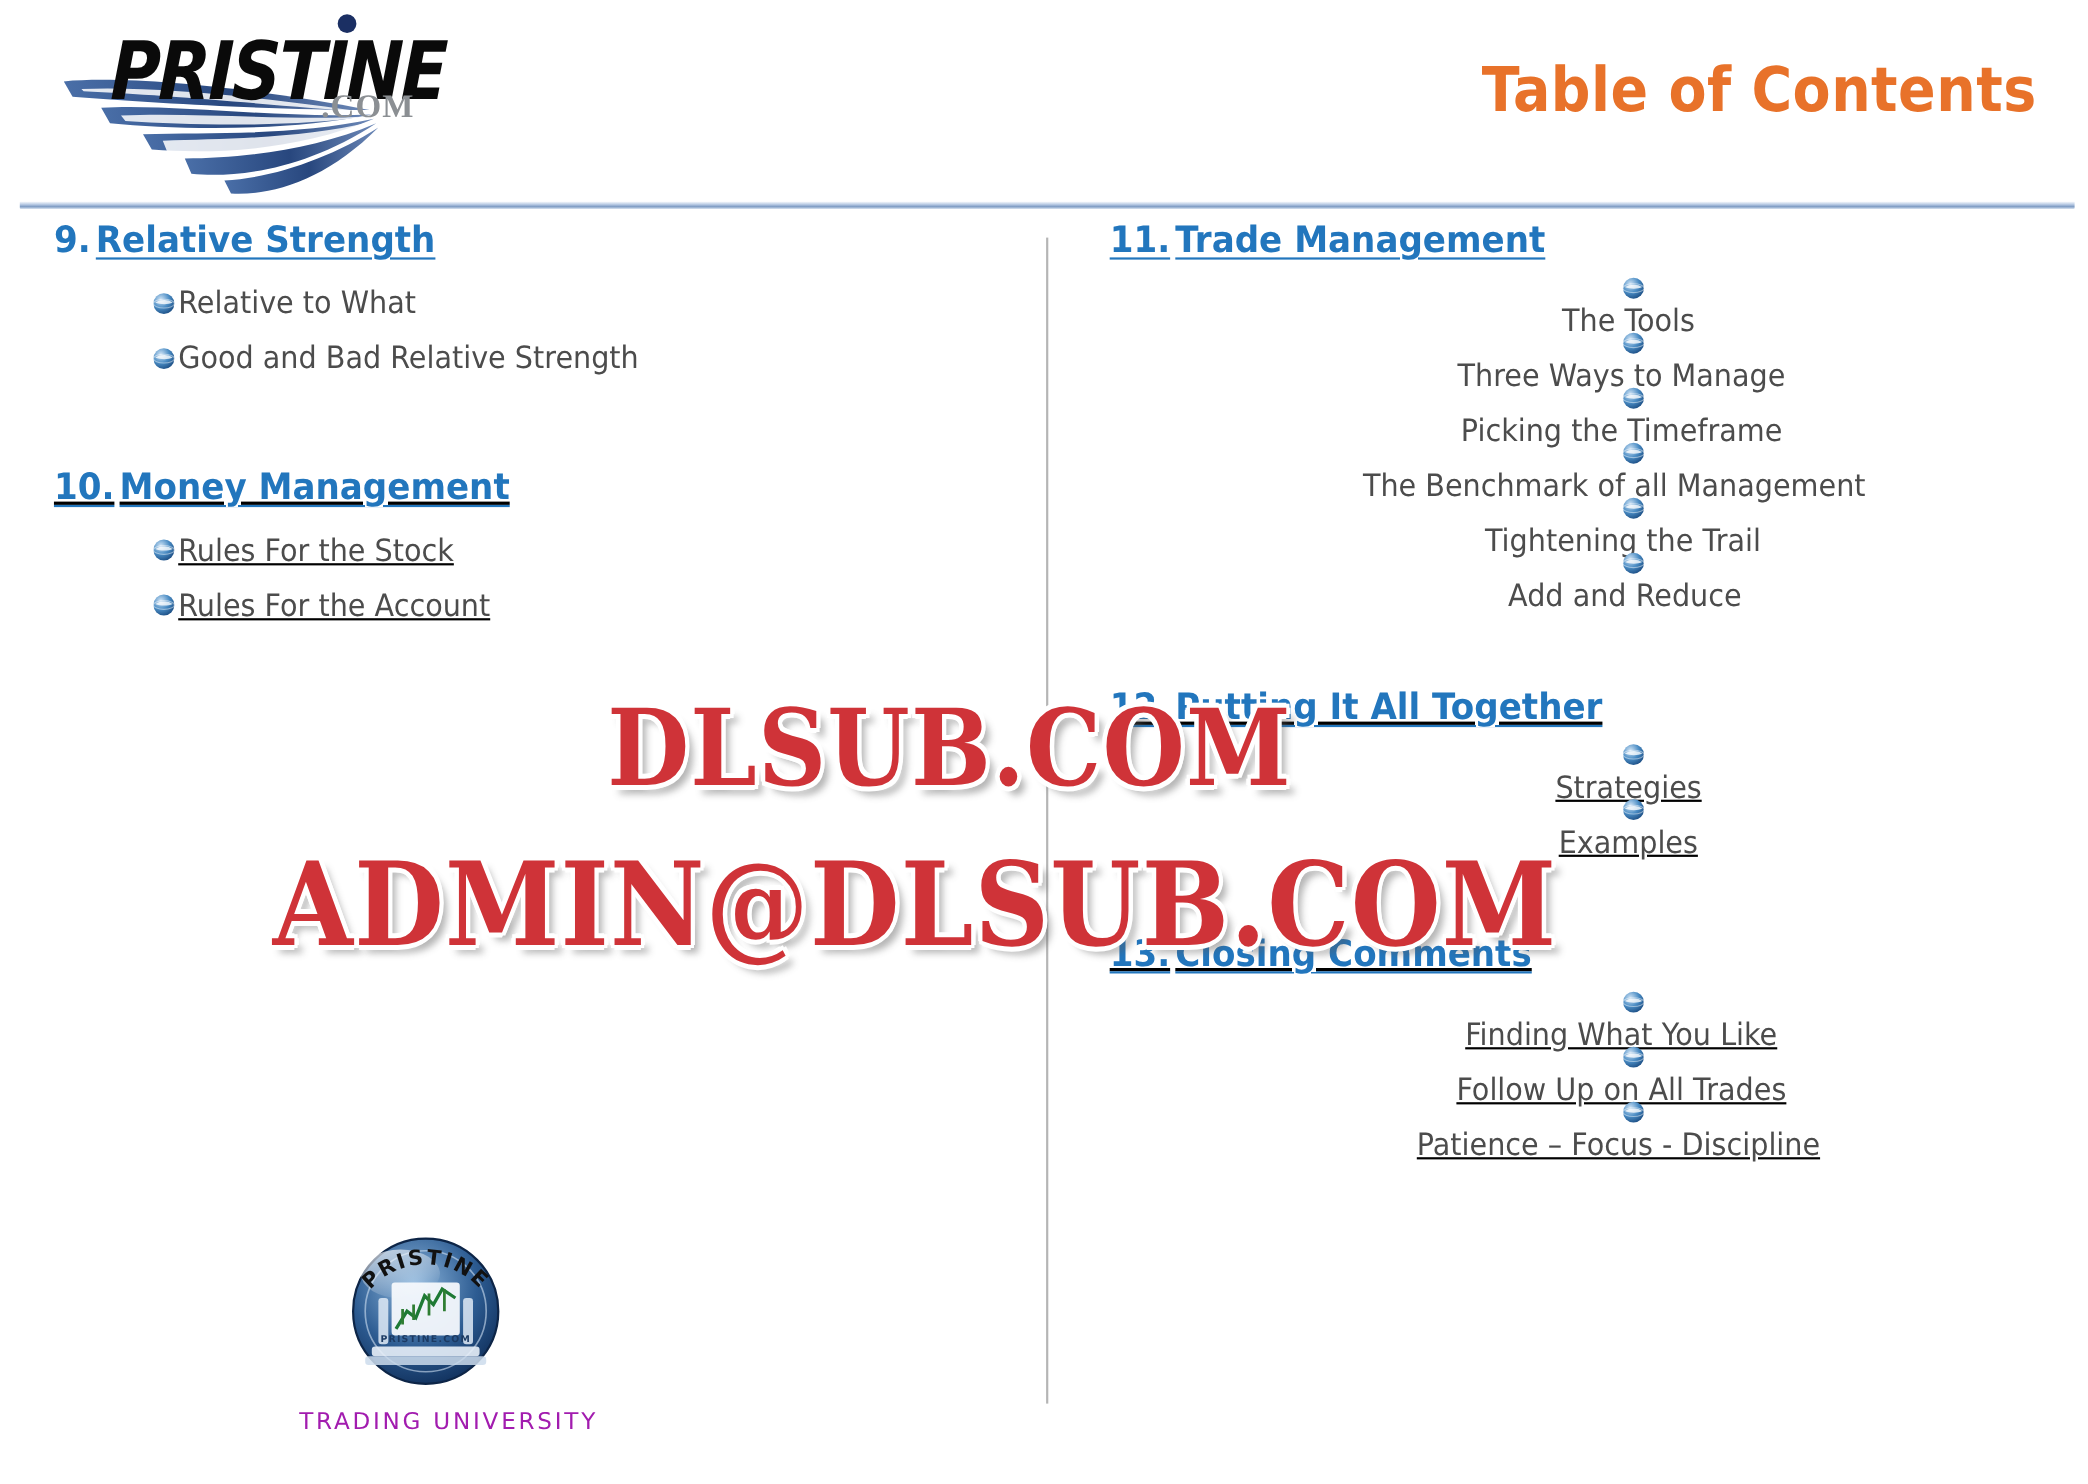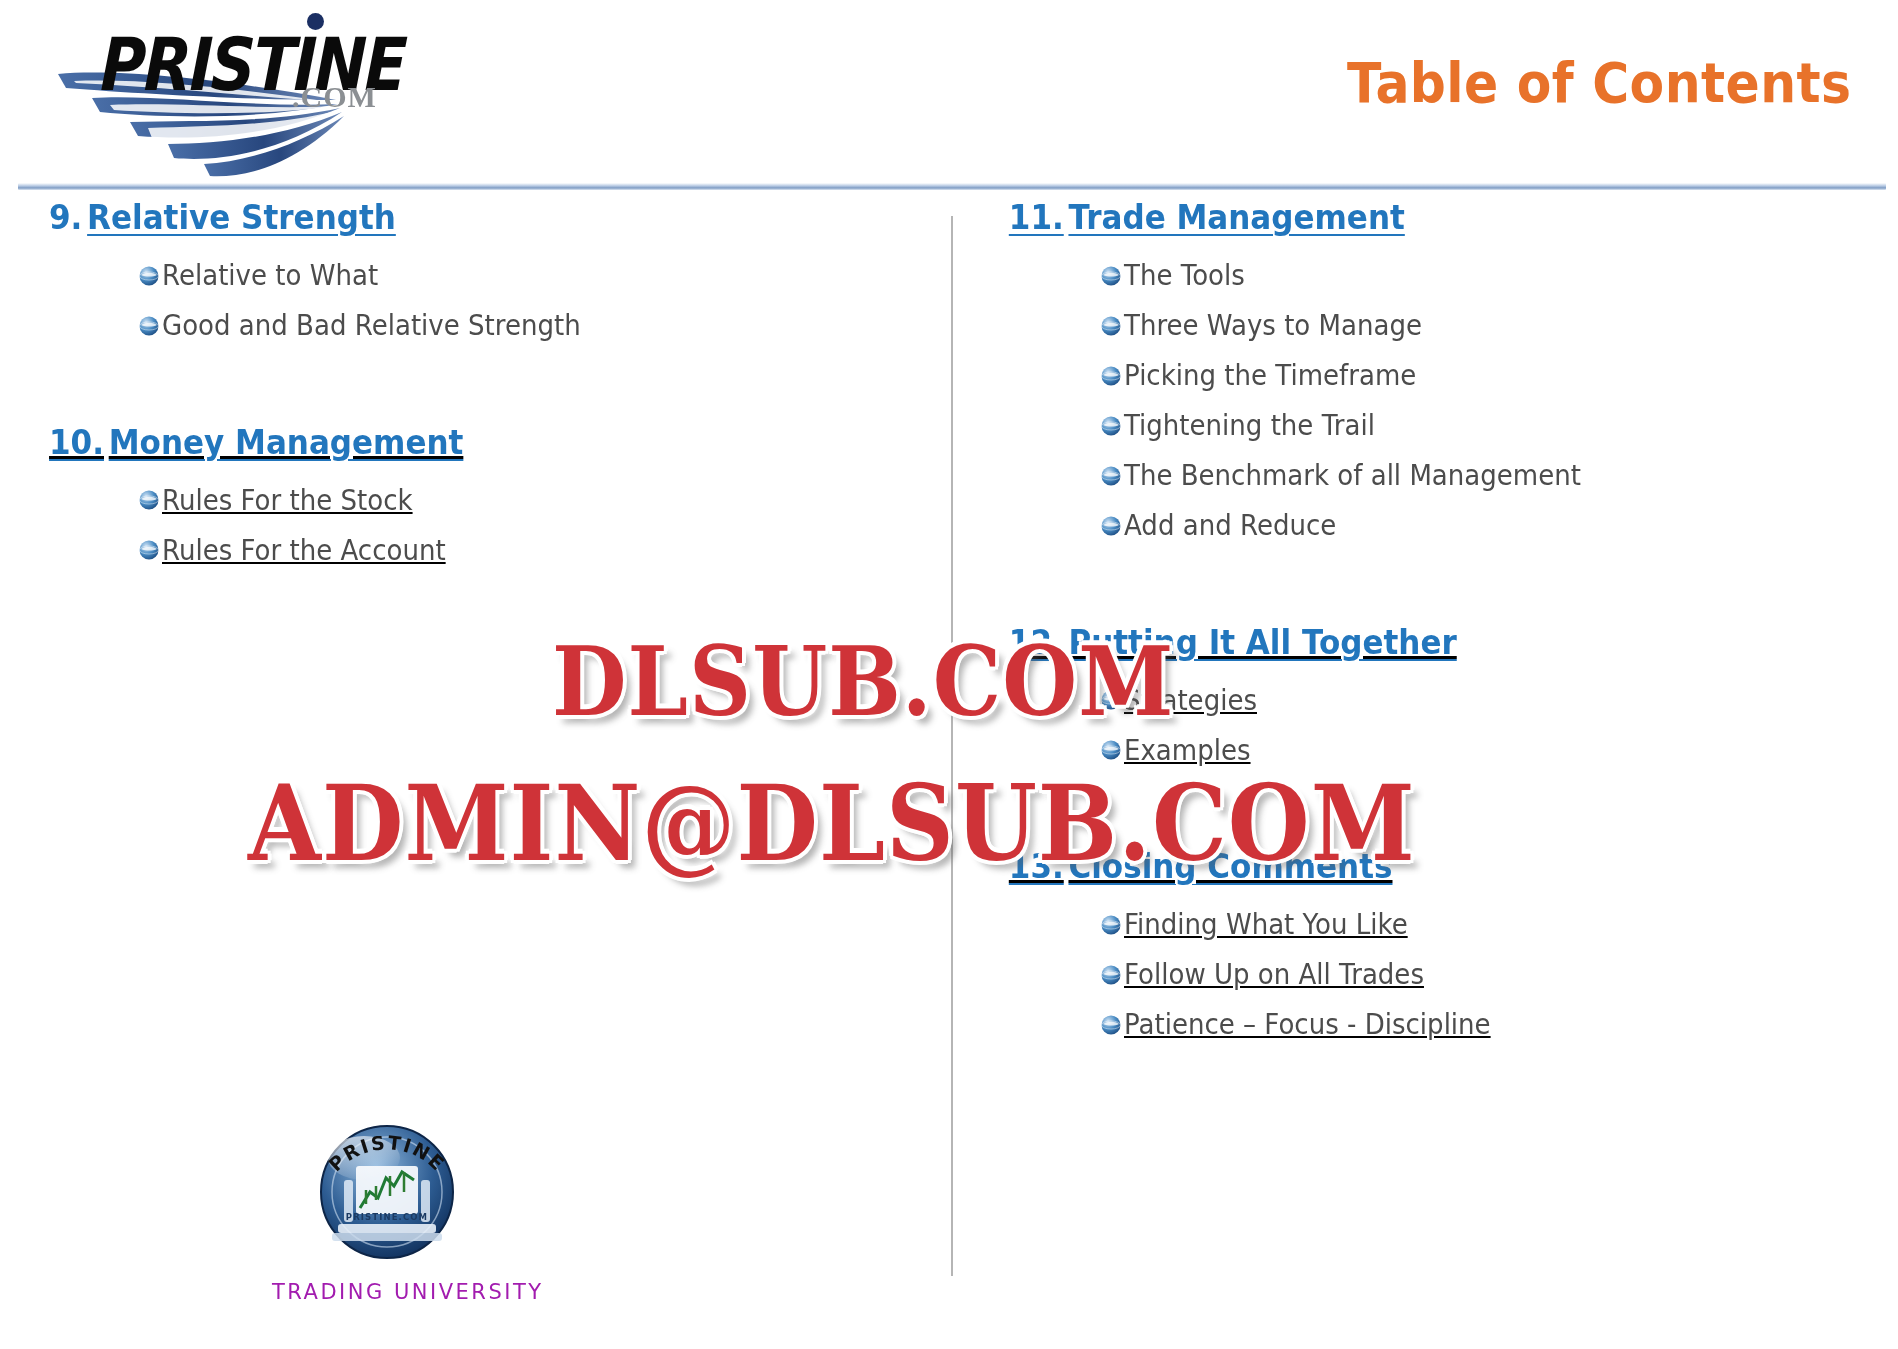--- a/index.html
+++ b/index.html
@@ -132,21 +132,21 @@
   .sub-label {
     font-family: "DejaVu Sans", sans-serif;
     font-size: 28px;
     color: #4c4c4c;
     white-space: nowrap;
     transform: scaleX(0.93);
     transform-origin: left center;
   }
 
   .col-right .sec-head { padding-left: 20px; }
-  .col-right .sub-item { padding-left: 110px; }
+  .col-right .sub-item { padding-left: 110px; flex-direction: column; }
 
   
   .seal {
     position: absolute;
     left: 272px; top: 1100px;
     width: 230px; height: 215px;
     text-align: center;
   }
   .seal-circle {
     position: relative;
@@ -329,31 +329,31 @@
             <span class="sub-label">Picking the Timeframe</span>
           </li>
           <li class="sub-item">
             <span class="bullet">
               <svg width="22" height="22" viewBox="0 0 22 22">
                   <circle cx="11" cy="11" r="9.5" fill="url(#gb)"></circle>
                   <path d="M3 10 C8 7 15 7 19 10 C15 12 8 12 3 10 Z" fill="#ffffff" opacity="0.78"></path>
                   <ellipse cx="11" cy="11" rx="9.5" ry="4" fill="none" stroke="#ffffff" stroke-opacity="0.45"></ellipse>
                 </svg>
             </span>
+            <span class="sub-label">The Benchmark of all Management</span>
+          </li>
+          <li class="sub-item">
+            <span class="bullet">
+              <svg width="22" height="22" viewBox="0 0 22 22">
+                  <circle cx="11" cy="11" r="9.5" fill="url(#gb)"></circle>
+                  <path d="M3 10 C8 7 15 7 19 10 C15 12 8 12 3 10 Z" fill="#ffffff" opacity="0.78"></path>
+                  <ellipse cx="11" cy="11" rx="9.5" ry="4" fill="none" stroke="#ffffff" stroke-opacity="0.45"></ellipse>
+                </svg>
+            </span>
             <span class="sub-label">Tightening the Trail</span>
-          </li>
-          <li class="sub-item">
-            <span class="bullet">
-              <svg width="22" height="22" viewBox="0 0 22 22">
-                  <circle cx="11" cy="11" r="9.5" fill="url(#gb)"></circle>
-                  <path d="M3 10 C8 7 15 7 19 10 C15 12 8 12 3 10 Z" fill="#ffffff" opacity="0.78"></path>
-                  <ellipse cx="11" cy="11" rx="9.5" ry="4" fill="none" stroke="#ffffff" stroke-opacity="0.45"></ellipse>
-                </svg>
-            </span>
-            <span class="sub-label">The Benchmark of all Management</span>
           </li>
           <li class="sub-item">
             <span class="bullet">
               <svg width="22" height="22" viewBox="0 0 22 22">
                   <circle cx="11" cy="11" r="9.5" fill="url(#gb)"></circle>
                   <path d="M3 10 C8 7 15 7 19 10 C15 12 8 12 3 10 Z" fill="#ffffff" opacity="0.78"></path>
                   <ellipse cx="11" cy="11" rx="9.5" ry="4" fill="none" stroke="#ffffff" stroke-opacity="0.45"></ellipse>
                 </svg>
             </span>
             <span class="sub-label">Add and Reduce</span>

